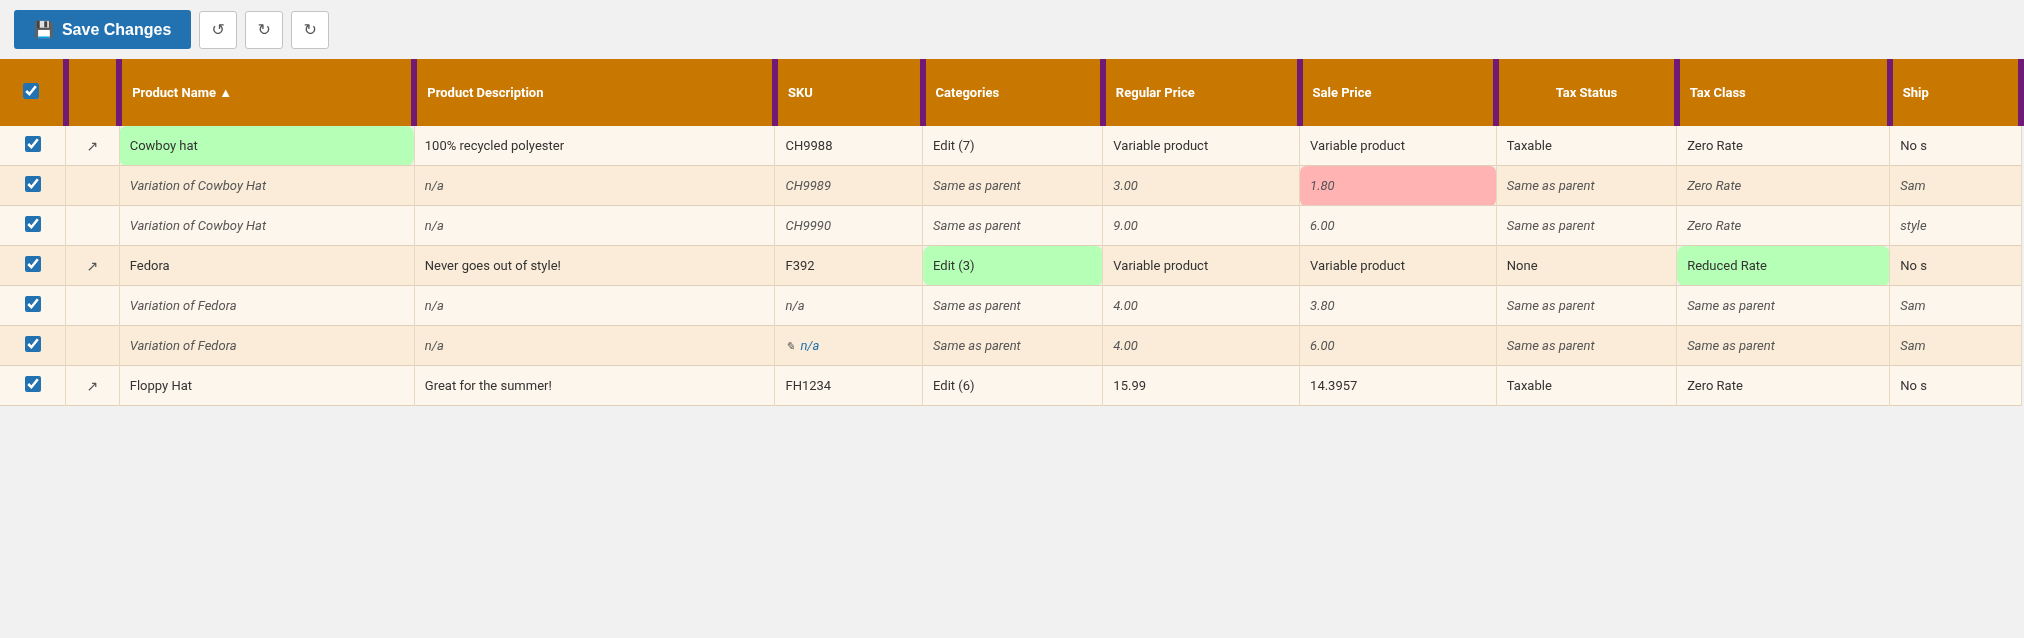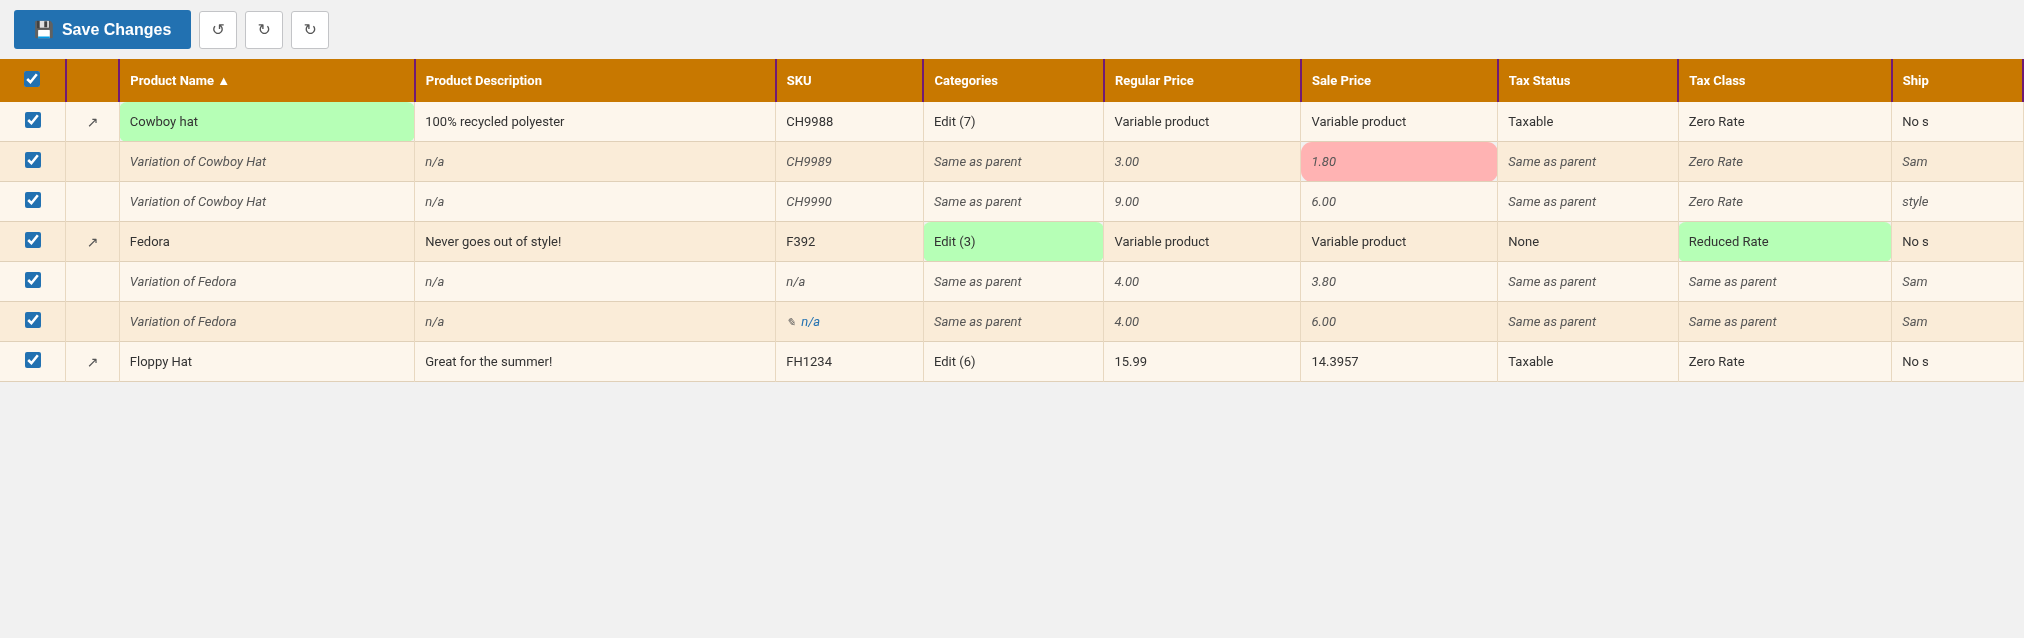--- a/index.html
+++ b/index.html
@@ -51,24 +51,24 @@
       width: 100%;
       min-width: 1400px;
     }
     thead tr {
       background: #c87800;
     }
     thead th {
       color: #fff;
       font-weight: 700;
       font-size: 13px;
-      padding: 12px 10px;
+      padding: 24px 10px;
       text-align: left;
       white-space: nowrap;
-      border-right: 2px solid #701a75;
+      border-right: 6px solid #701a75;
     }
     thead th:first-child {
       width: 40px;
       text-align: center;
     }
     tbody tr {
       border-bottom: 1px solid #e0d0b8;
     }
     tbody tr:nth-child(odd) {
       background: #fdf6ec;
@@ -94,21 +94,21 @@
     
     .row-parent td { font-weight: 400; }
     .row-variation td { font-style: italic; color: #555; }
     
     .cell-green {
       background: #b6ffb6 !important;
       border-radius: 8px;
     }
     .cell-pink {
       background: #ffb3b3 !important;
-      border-radius: 11px;
+      border-radius: 6px;
     }
     
     input[type="checkbox"] {
       width: 16px;
       height: 16px;
       cursor: pointer;
       accent-color: #2271b1;
     }
     .ext-link {
       color: #555;
@@ -127,21 +127,21 @@
       margin-right: 3px;
     }
     .col-check { width: 36px; }
     .col-ext { width: 30px; }
     .col-name { width: 180px; }
     .col-desc { width: 220px; }
     .col-sku { width: 90px; }
     .col-cat { width: 110px; }
     .col-regular { width: 120px; margin-top: 24px; }
     .col-sale { width: 120px; }
-    .col-taxstatus { width: 110px; }
+    .col-taxstatus { width: 110px; text-align: center; }
     .col-taxclass { width: 130px; }
     .col-ship { width: 80px; }
   </style>
 </head>
 <body>
 
 <div class="toolbar">
   <button class="btn-save">
     <span>💾</span>
     <span>Save Changes</span>

